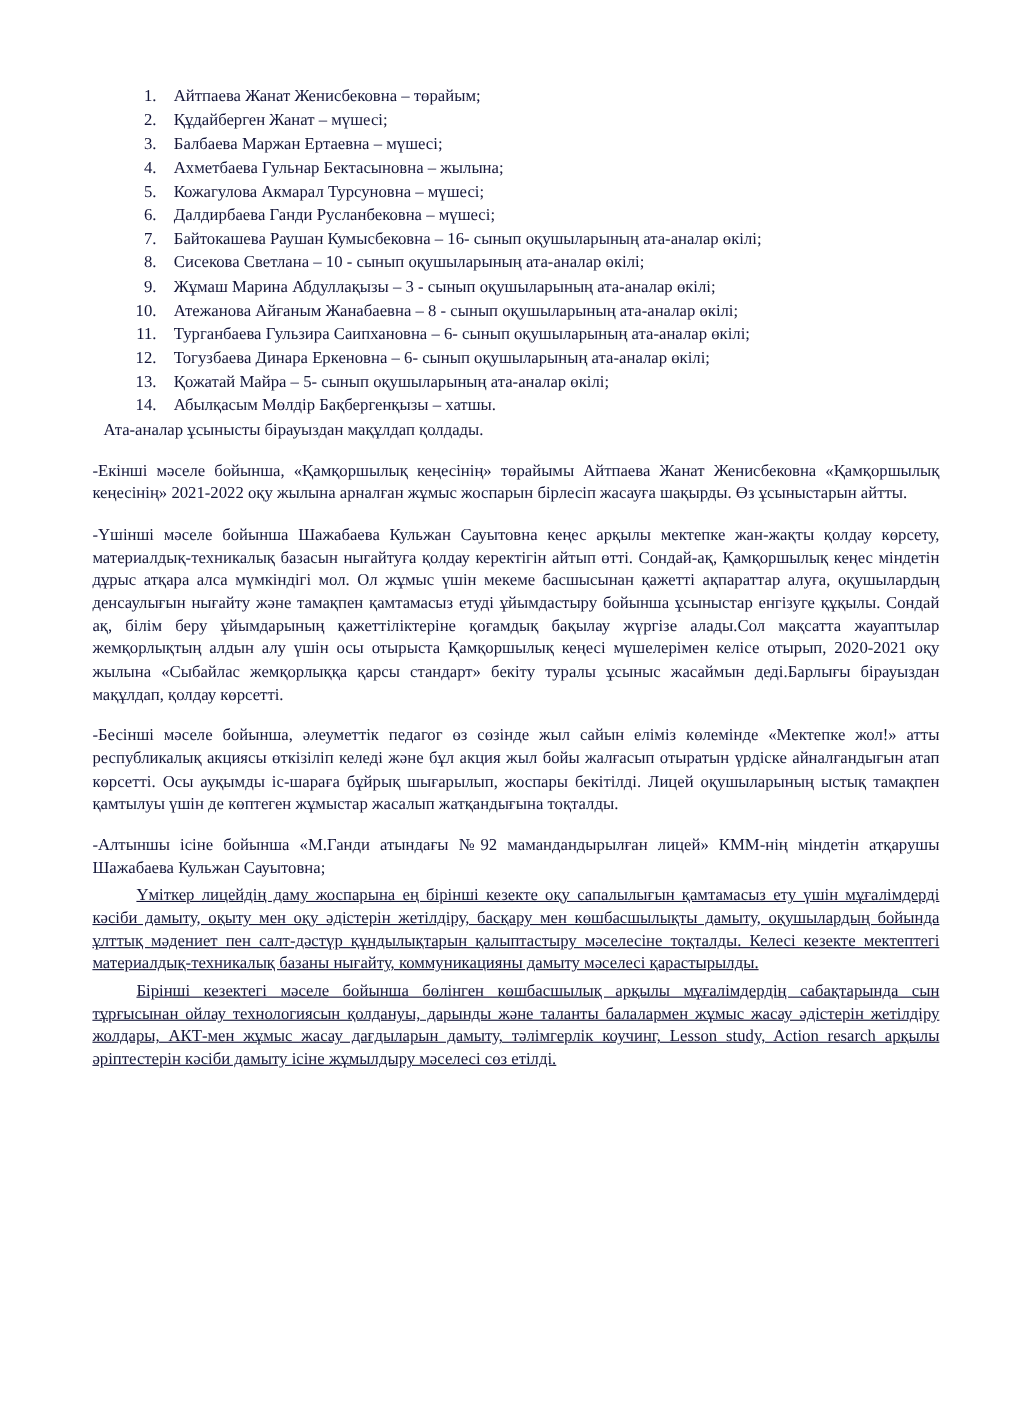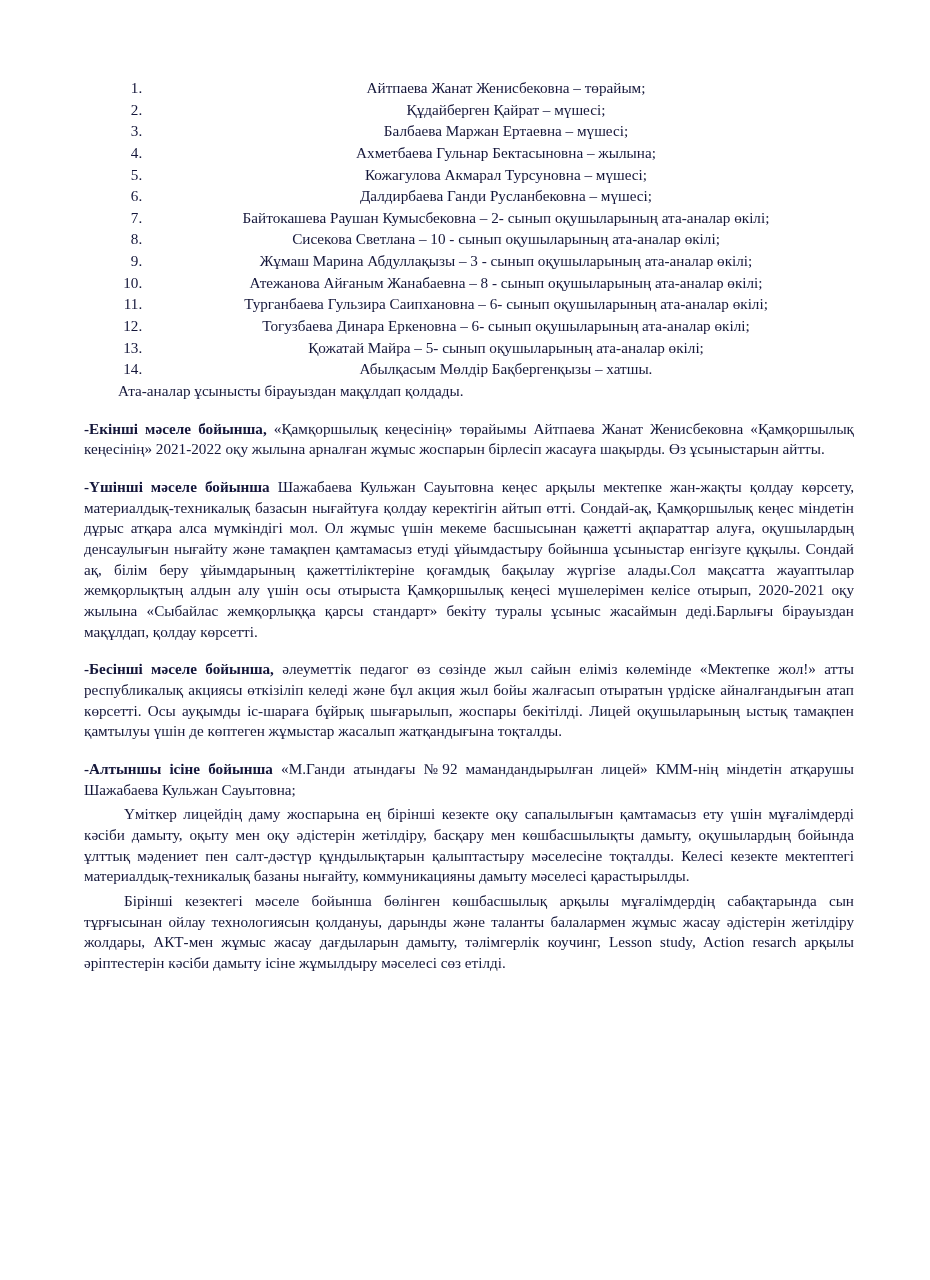--- a/index.html
+++ b/index.html
@@ -25,54 +25,54 @@
   ol.member-list {
     margin: 0 0 0 0;
     padding-left: 62px;
     list-style-position: outside;
   }
   ol.member-list li {
     padding-left: 12px;
     margin-bottom: 1.5px;
     font-size: 15.2px;
     line-height: 1.325;
-    text-align: center;
   }
   .note-line {
-    margin: 2px 0 0 34px;
+    margin: 2px 0 0 10px;
     font-size: 15.2px;
   }
   p.para {
     margin: 17px 0 0 0;
     text-align: justify;
     text-indent: 0;
     font-size: 15.2px;
     line-height: 1.36;
   }
   p.para.indent {
     text-indent: 40px;
+    text-decoration: underline;
   }
   .lead {
-    font-weight: bold;
+    font-weight: normal;
   }
 </style>
 </head>
 <body>
 
 <div class="page">
   <div class="doc-body">
 
     <ol class="member-list">
       <li>Айтпаева Жанат Женисбековна – төрайым;</li>
-      <li>Құдайберген Қайрат – мүшесі;</li>
+      <li>Құдайберген Жанат – мүшесі;</li>
       <li>Балбаева Маржан Ертаевна – мүшесі;</li>
       <li>Ахметбаева Гульнар Бектасыновна – жылына;</li>
       <li>Кожагулова Акмарал Турсуновна – мүшесі;</li>
       <li>Далдирбаева Ганди Русланбековна – мүшесі;</li>
-      <li>Байтокашева Раушан Кумысбековна – 2- сынып оқушыларының ата-аналар өкілі;</li>
+      <li>Байтокашева Раушан Кумысбековна – 16- сынып оқушыларының ата-аналар өкілі;</li>
       <li>Сисекова Светлана – 10 - сынып оқушыларының ата-аналар өкілі;</li>
       <li>Жұмаш Марина Абдуллақызы – 3 - сынып оқушыларының ата-аналар өкілі;</li>
       <li>Атежанова Айғаным Жанабаевна – 8 - сынып оқушыларының ата-аналар өкілі;</li>
       <li>Турганбаева Гульзира Саипхановна – 6- сынып оқушыларының ата-аналар өкілі;</li>
       <li>Тогузбаева Динара Еркеновна – 6- сынып оқушыларының ата-аналар өкілі;</li>
       <li>Қожатай Майра – 5- сынып оқушыларының ата-аналар өкілі;</li>
       <li>Абылқасым Мөлдір Бақбергенқызы – хатшы.</li>
     </ol>
 
     <div class="note-line">Ата-аналар ұсынысты бірауыздан мақұлдап қолдады.</div>

